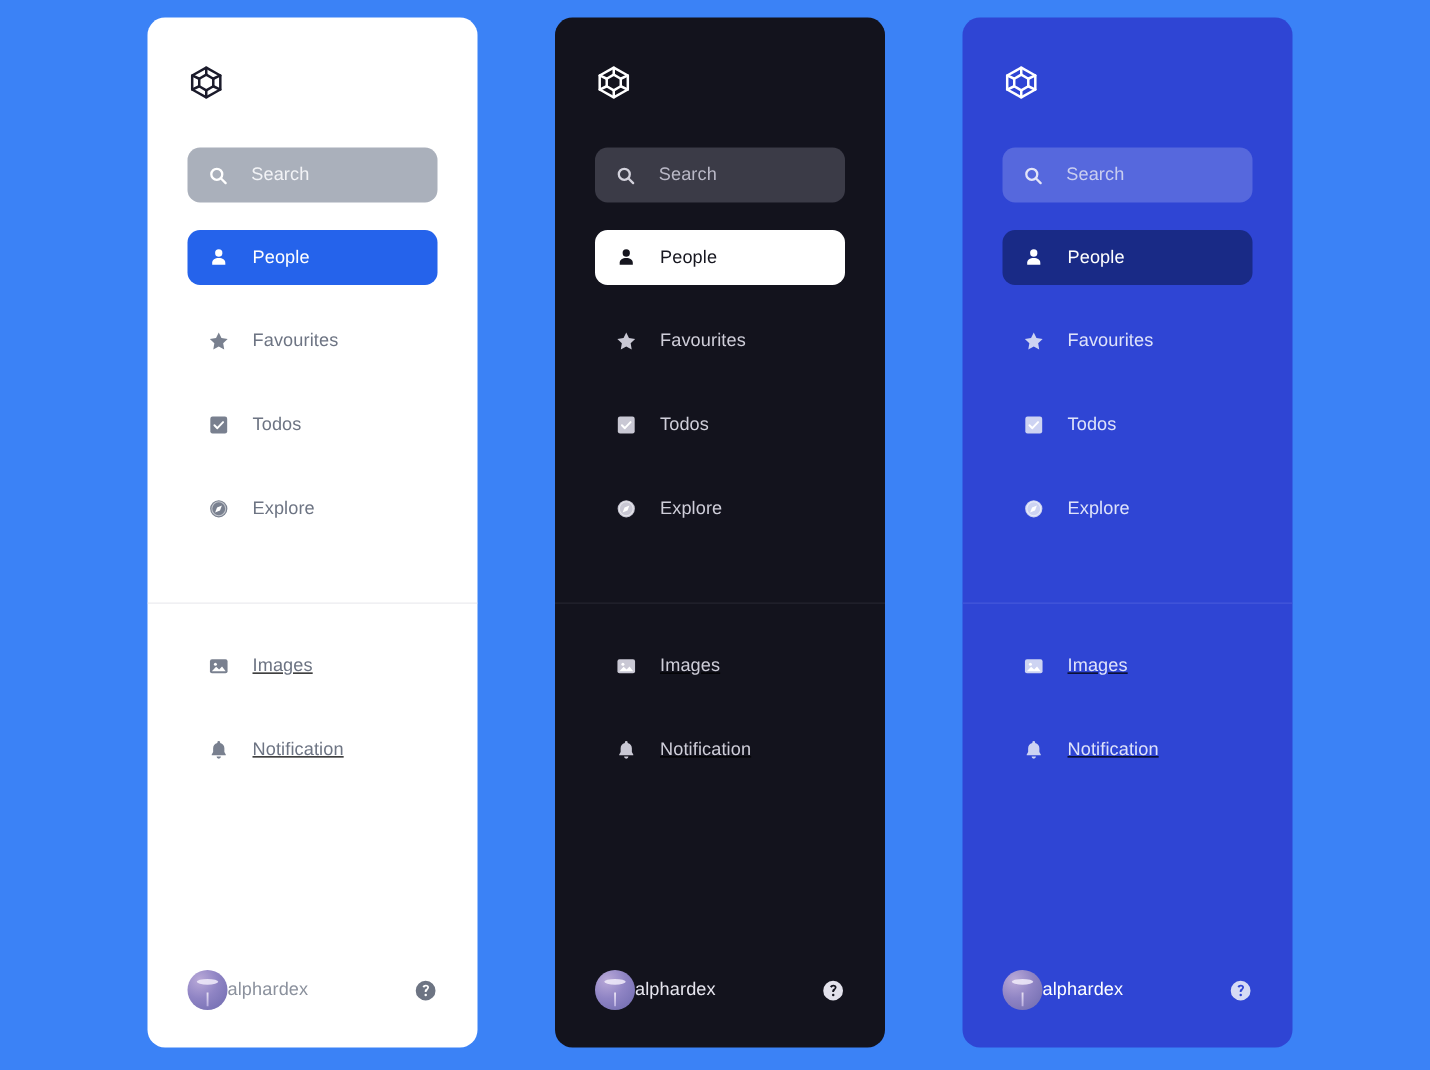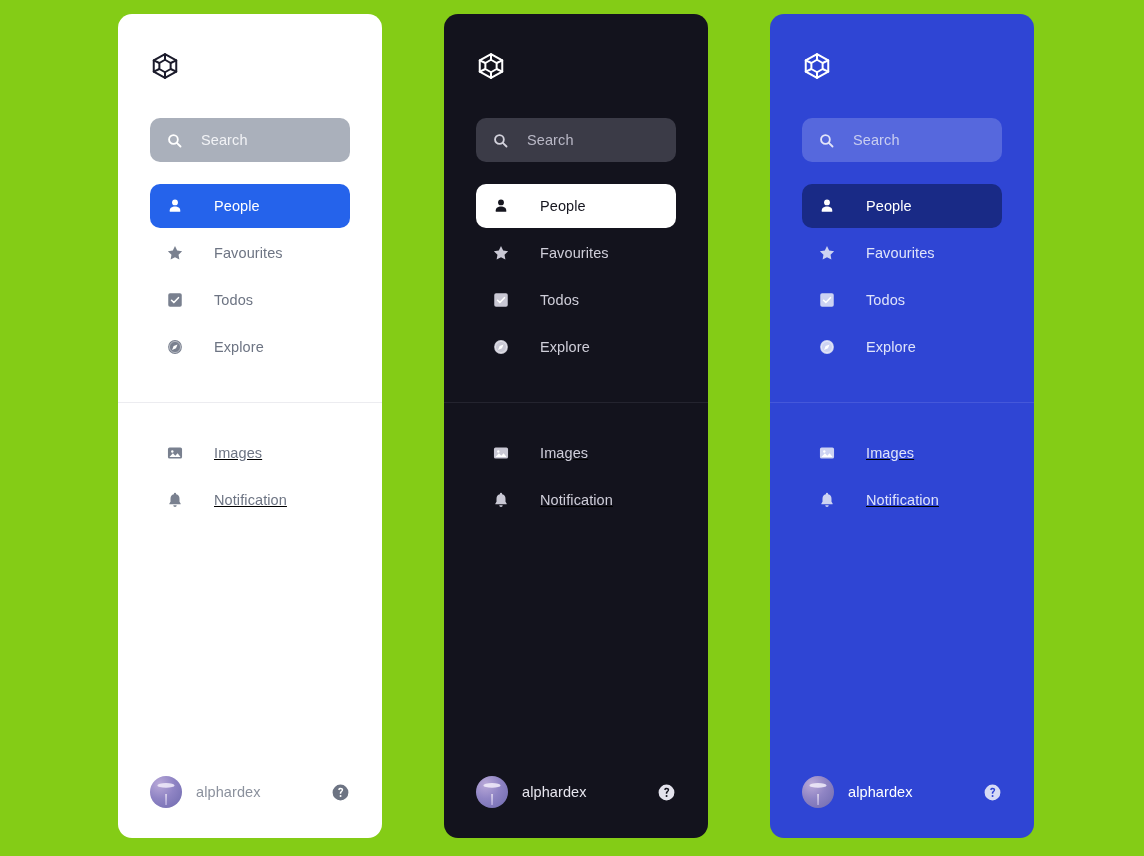--- a/index.html
+++ b/index.html
@@ -9,21 +9,21 @@
     height: 856px;
     background: #eaebf0;
     font-family: "Liberation Sans", sans-serif;
     overflow: hidden;
   }
 
   #stage {
     position: relative;
     width: 1144px;
     height: 856px;
-    background: #84cc16;
+    background: #3b82f6;
   }
 
   .sidebar {
     position: absolute;
     top: 14px;
     width: 264px;
     height: 824px;
     border-radius: 14px;
     display: flex;
     flex-direction: column;
@@ -79,23 +79,23 @@
   .divider { height: 1px; width: 100%; margin-top: 30px; flex: 0 0 auto; }
   .light .divider { background: #ececf0; }
   .dark  .divider { background: #24242f; }
   .blue  .divider { background: #4558da; }
 
   .nav-item {
     height: 44px;
     border-radius: 10px;
     display: flex;
     align-items: center;
-    gap: 30px;
+    gap: 18px;
     padding: 0 16px;
-    margin-bottom: 3px;
+    margin-bottom: 23px;
     cursor: pointer;
   }
   .nav-item .ic { width: 18px; height: 18px; flex: 0 0 auto; display: block; }
   .nav-item .lbl { font-size: 14.5px; letter-spacing: .1px; white-space: nowrap; }
 
   
   .light .nav-item .ic  { color: #79808f; }
   .light .nav-item .lbl { color: #6d7483; }
   .dark  .nav-item .ic  { color: #c9c8d4; }
   .dark  .nav-item .lbl { color: #cfced9; }
@@ -117,21 +117,20 @@
 
   .spacer { flex: 1 1 auto; }
 
   
   .footer {
     flex: 0 0 auto;
     height: 92px;
     padding: 0 32px;
     display: flex;
     align-items: center;
-    gap: 14px;
   }
   .avatar {
     width: 32px; height: 32px; border-radius: 50%;
     flex: 0 0 auto; overflow: hidden; position: relative;
     background: radial-gradient(circle at 30% 25%, #b9a9d8 0%, #8f84c4 45%, #6e6aae 100%);
   }
   .avatar svg { position: absolute; inset: 0; width: 100%; height: 100%; display: block; }
 
   .user-name { font-size: 14.5px; letter-spacing: .1px; }
   .light .user-name { color: #8b919d; }

